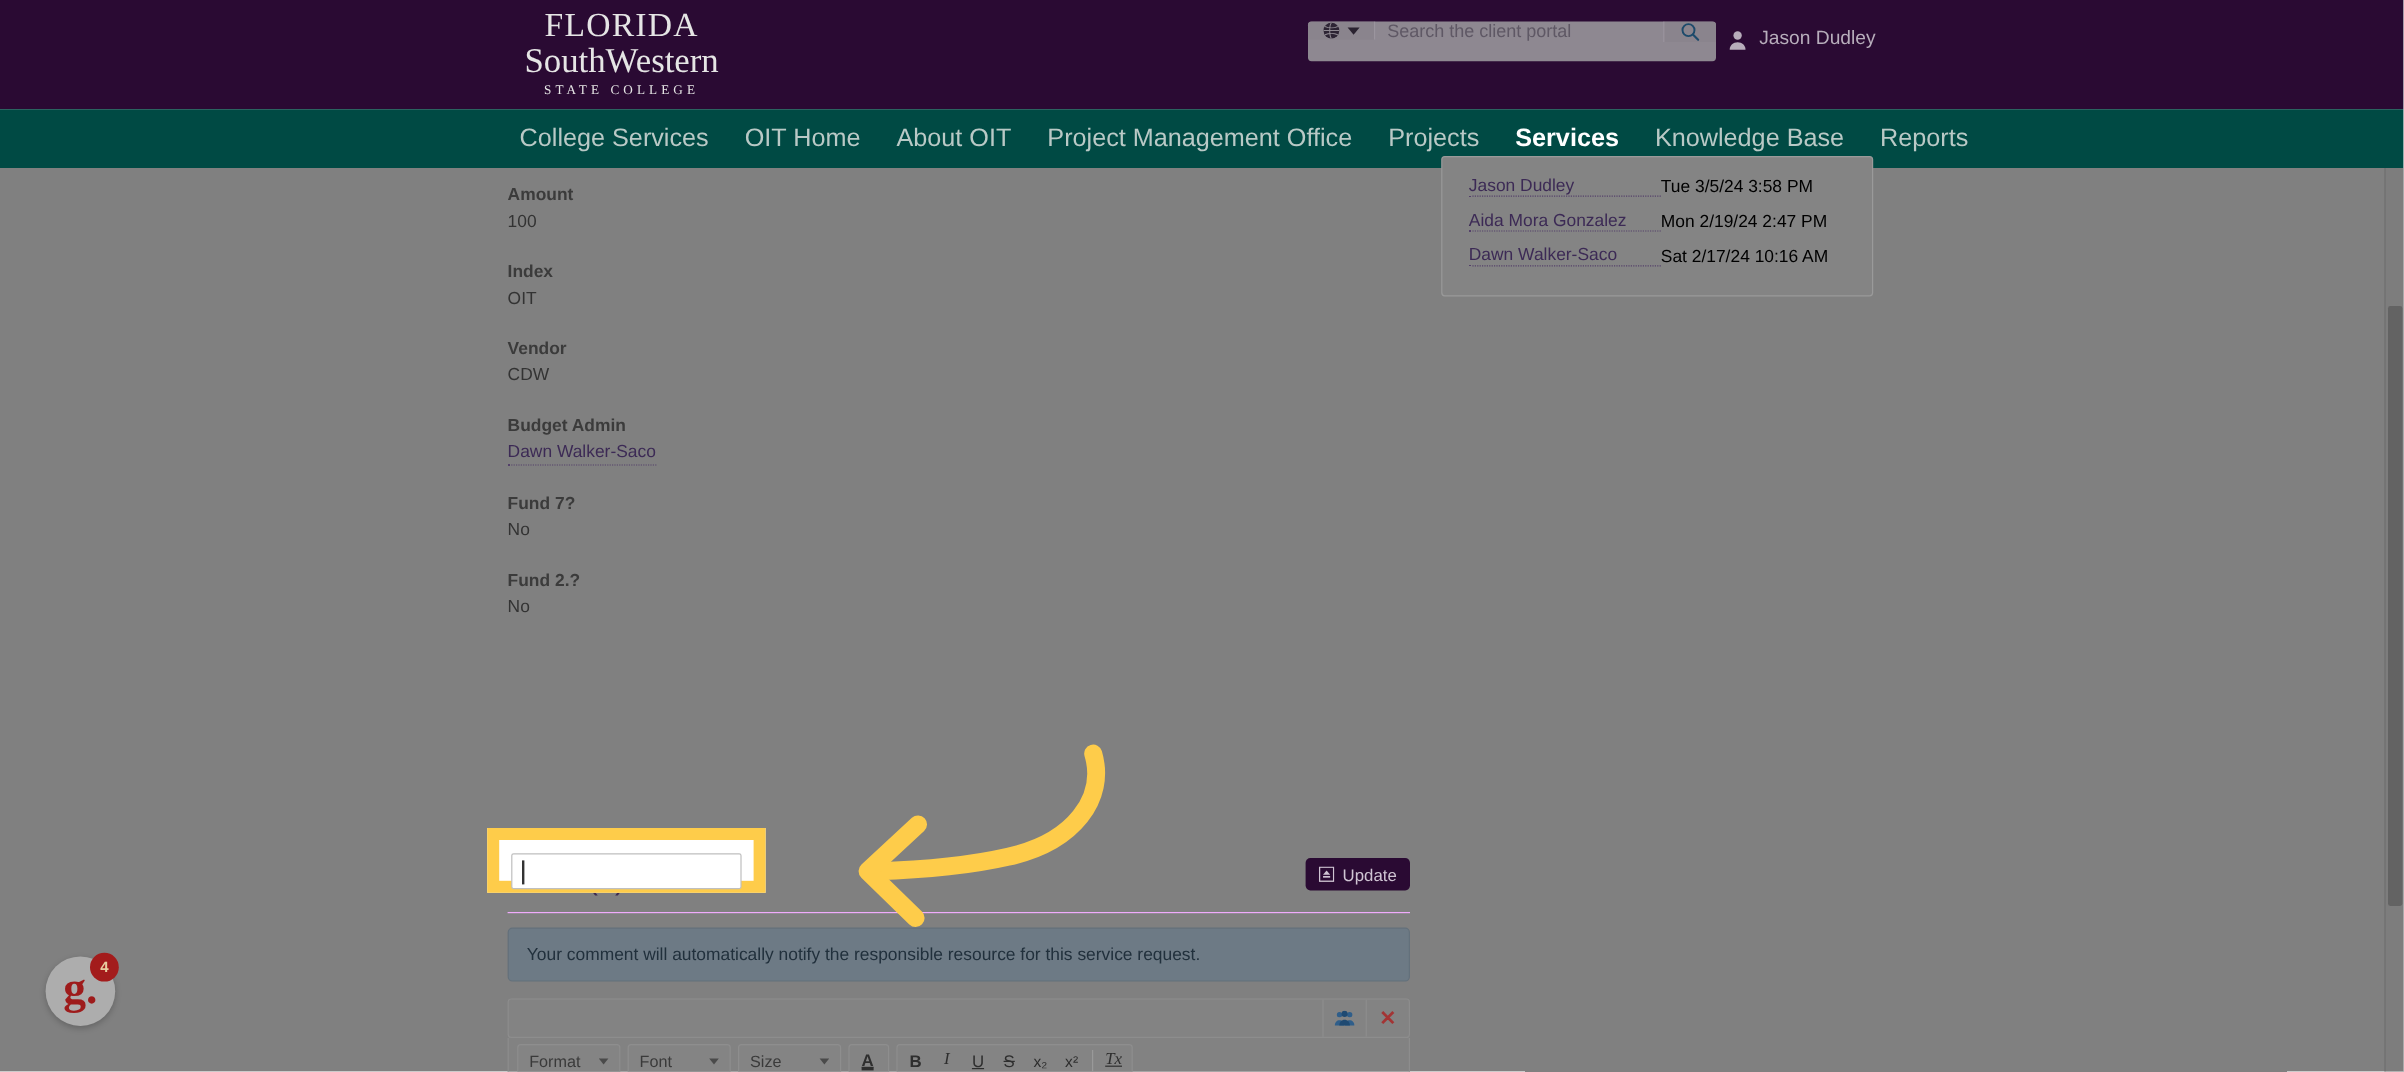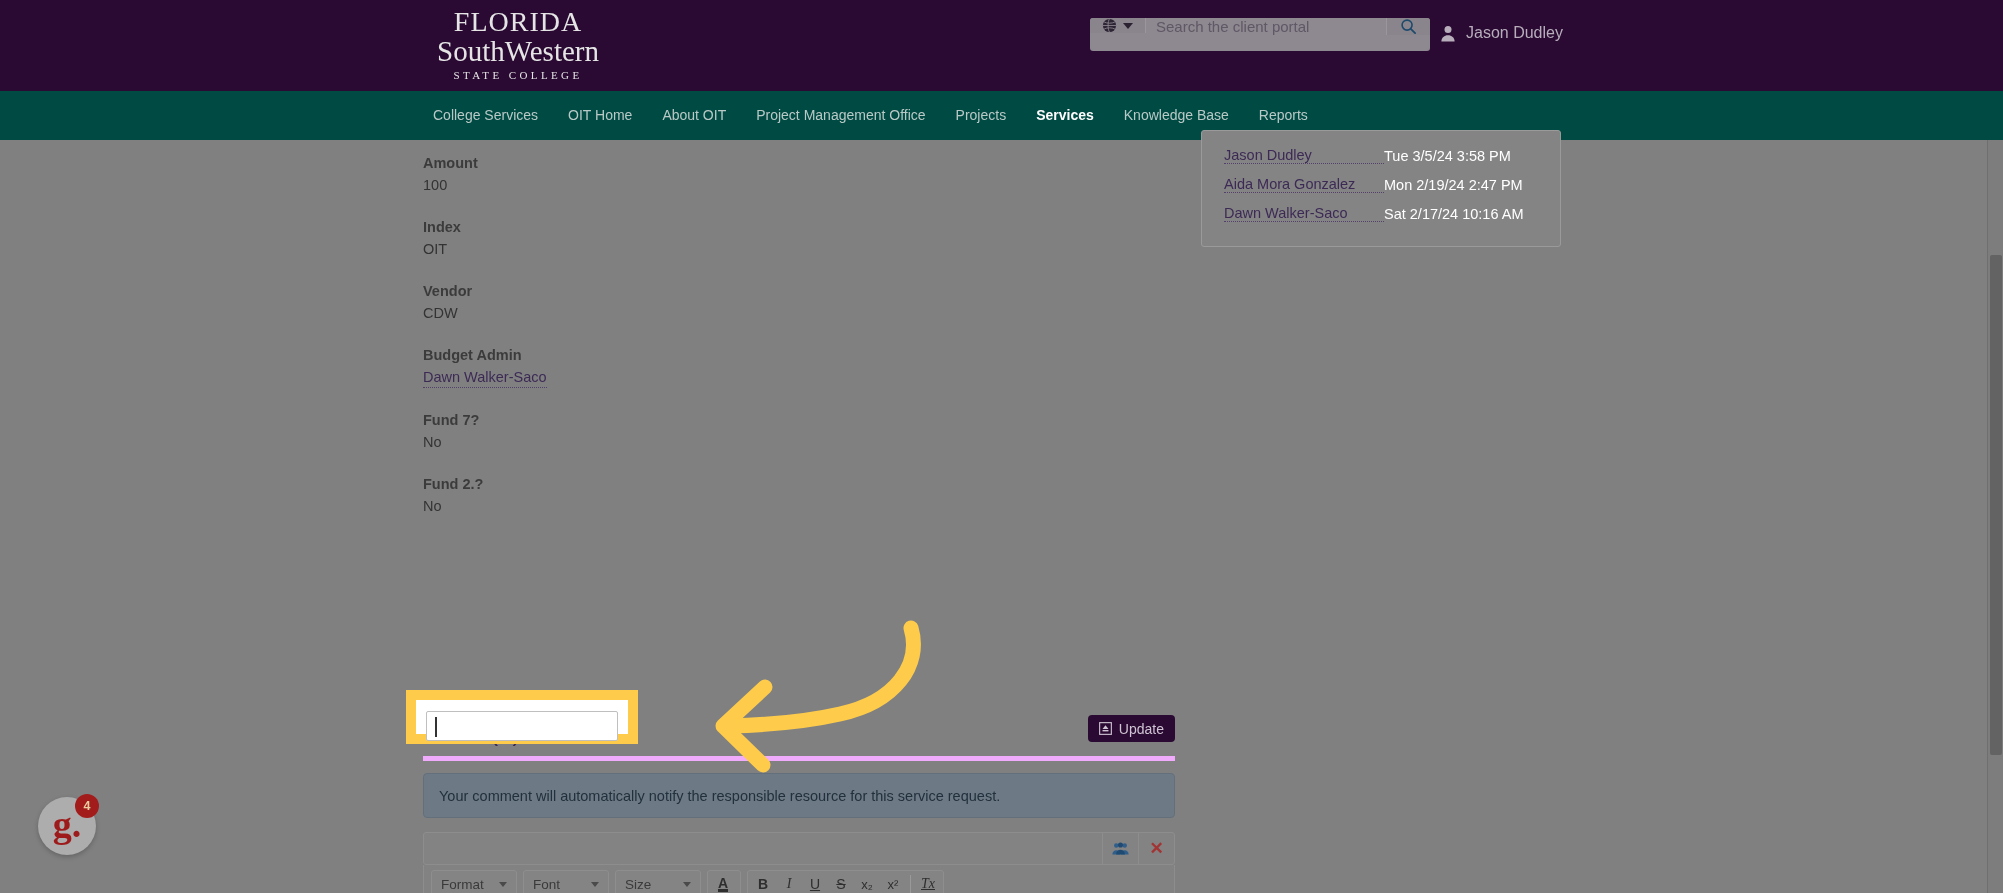--- a/index.html
+++ b/index.html
@@ -78,21 +78,21 @@
   .nav {
     position: absolute; left: 0; top: 91px;
     width: 2003px; height: 49px;
     background: #004a44;
   }
   .nav-inner {
     position: absolute; left: 418px; top: 0; height: 49px;
     display: flex; align-items: center; gap: 0;
   }
   .nav-item {
-    font-size: 14px; color: #b9c9c6; white-space: nowrap;
+    font-size: 21px; color: #b9c9c6; white-space: nowrap;
     padding: 0 15px; cursor: pointer; line-height: 49px;
   }
   .nav-item.active { color: #ffffff; font-weight: bold; }
 
   
   .body-area {
     position: absolute; left: 0; top: 140px;
     width: 2003px; height: 753px;
     background: #808080;
   }
@@ -114,21 +114,21 @@
     color: #3c2a55; border-bottom: 1px dotted #54406a;
     display: inline-block; cursor: pointer;
   }
 
   
   .feed {
     position: absolute; left: 423px; top: 575px; width: 752px;
   }
   .feed-head {
     position: relative; height: 46px;
-    border-bottom: 5px solid #f0abfc;
+    border-bottom: 1px solid #f0abfc;
   }
   .feed-title {
     position: absolute; left: 0; top: 0;
     font-size: 26px; color: #3d2a4e; line-height: 34px; font-weight: normal;
     margin: 0;
   }
   .update-btn {
     position: absolute; right: 0; top: 0;
     background: #2a0a33; color: #cfc4d3;
     border: none; border-radius: 4px;
@@ -216,21 +216,21 @@
   }
   .side-row {
     display: flex; align-items: center;
     padding: 6px 22px; font-size: 14.5px;
   }
   .side-person {
     width: 160px; color: #3c2a55;
     border-bottom: 1px dotted #54406a; cursor: pointer;
     display: inline-block;
   }
-  .side-date { color: #ffffff; }
+  .side-date { color: #000000; }
 
   
   .scrollbar {
     position: absolute; right: 0; top: 140px;
     width: 16px; height: 753px; background: #7d7d7d;
     border-left: 1px solid #6f6f6f;
   }
   .scroll-thumb {
     position: absolute; left: 2px; top: 115px;
     width: 12px; height: 500px; background: #636363; border-radius: 2px;

